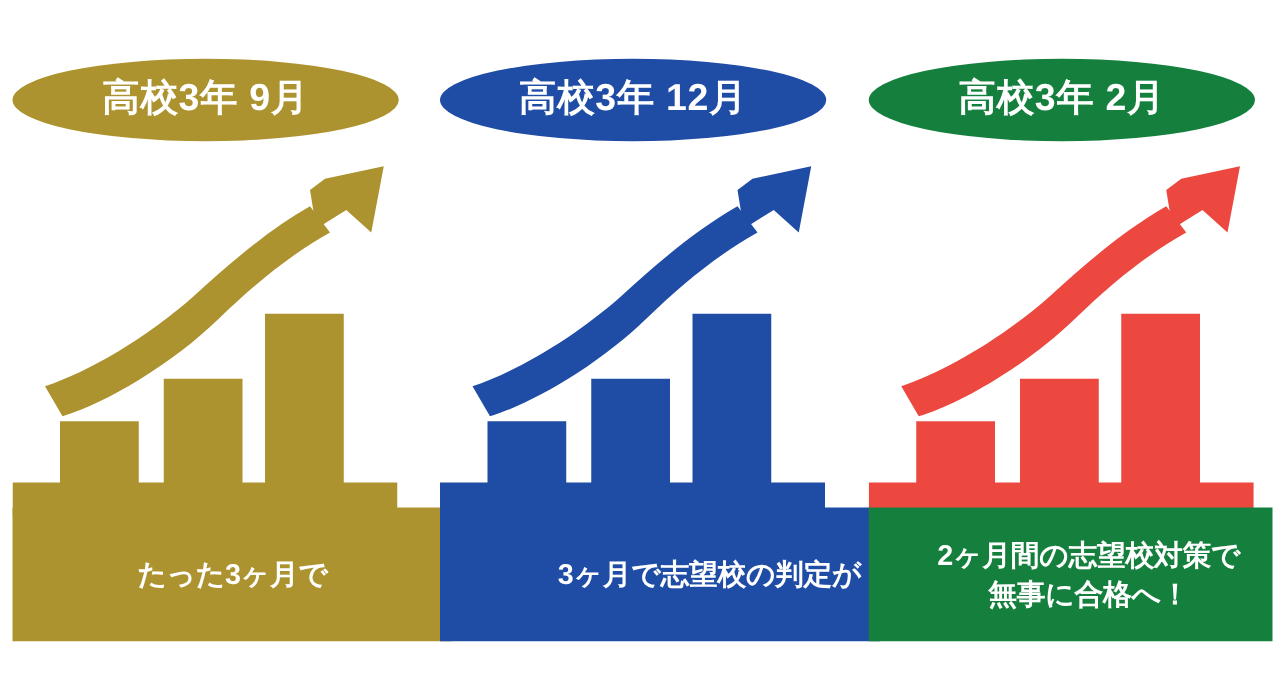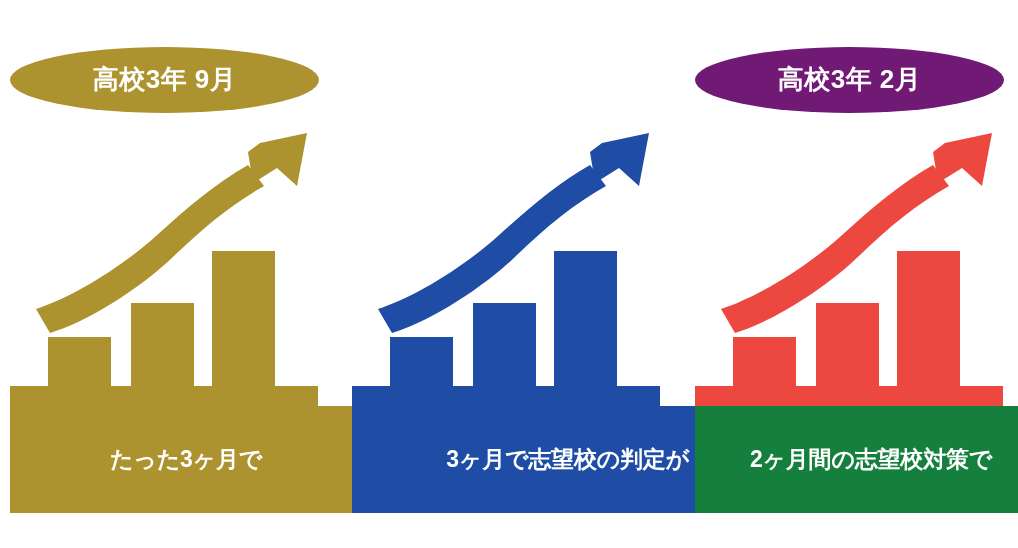--- a/index.html
+++ b/index.html
@@ -39,21 +39,21 @@
     width: 309px;
     height: 66px;
     border-radius: 50% / 50%;
     display: flex;
     align-items: center;
     justify-content: center;
     box-sizing: border-box;
   }
   .pill-label {
     color: #ffffff;
-    font-size: 26px;
+    font-size: 30px;
     font-weight: bold;
     letter-spacing: 0.5px;
     line-height: 1;
     white-space: nowrap;
     transform: translateY(-1px);
   }
 
   
   .chart {
     position: absolute;
@@ -117,20 +117,23 @@
       </svg>
     </div>
 
     <div class="caption" style="background:#AD932F;">
       <div class="caption-line">たった3ヶ月で</div>
     </div>
   </div>
 
   <div class="panel p-blue">
 
+    <div class="pill" style="background:#1F4CA5;">
+      <span class="pill-label">高校3年 12月</span>
+    </div>
 
     <div class="chart">
       <svg viewBox="0 0 308 285" xmlns="http://www.w3.org/2000/svg">
         <g fill="#1F4CA5">
           <rect x="0" y="258" width="308" height="27"></rect>
           <rect x="38" y="209" width="63" height="52"></rect>
           <rect x="121" y="175" width="63" height="86"></rect>
           <rect x="202" y="123" width="63" height="138"></rect>
           <path d="M 26 181 C 60 170 108 142 146 108 C 178 79 205 56 238 37
                    L 254 58 C 222 76 194 99 165 127 C 128 163 74 195 40 205 Z"></path>
@@ -139,36 +142,37 @@
       </svg>
     </div>
 
     <div class="caption" style="background:#1F4CA5;align-items:flex-end;">
       <div class="caption-line">3ヶ月で志望校の判定が</div>
     </div>
   </div>
 
   <div class="panel p-red">
 
-    <div class="pill" style="background:#701a75;">
+    <div class="pill" style="background:#15803d;">
       <span class="pill-label">高校3年 2月</span>
     </div>
 
     <div class="chart">
       <svg viewBox="0 0 308 285" xmlns="http://www.w3.org/2000/svg">
         <g fill="#EC4840">
           <rect x="0" y="258" width="308" height="27"></rect>
           <rect x="38" y="209" width="63" height="52"></rect>
           <rect x="121" y="175" width="63" height="86"></rect>
           <rect x="202" y="123" width="63" height="138"></rect>
           <path d="M 26 181 C 60 170 108 142 146 108 C 178 79 205 56 238 37
                    L 254 58 C 222 76 194 99 165 127 C 128 163 74 195 40 205 Z"></path>
           <path d="M 297 5 L 287 58 L 267 40 L 243 55 L 238 24 L 250 15 Z"></path>
         </g>
       </svg>
     </div>
 
     <div class="caption" style="background:#15803d;">
       <div class="caption-line">2ヶ月間の志望校対策で</div>
+      <div class="caption-line">無事に合格へ！</div>
     </div>
   </div>
 
 </div>
 
 </body></html>

